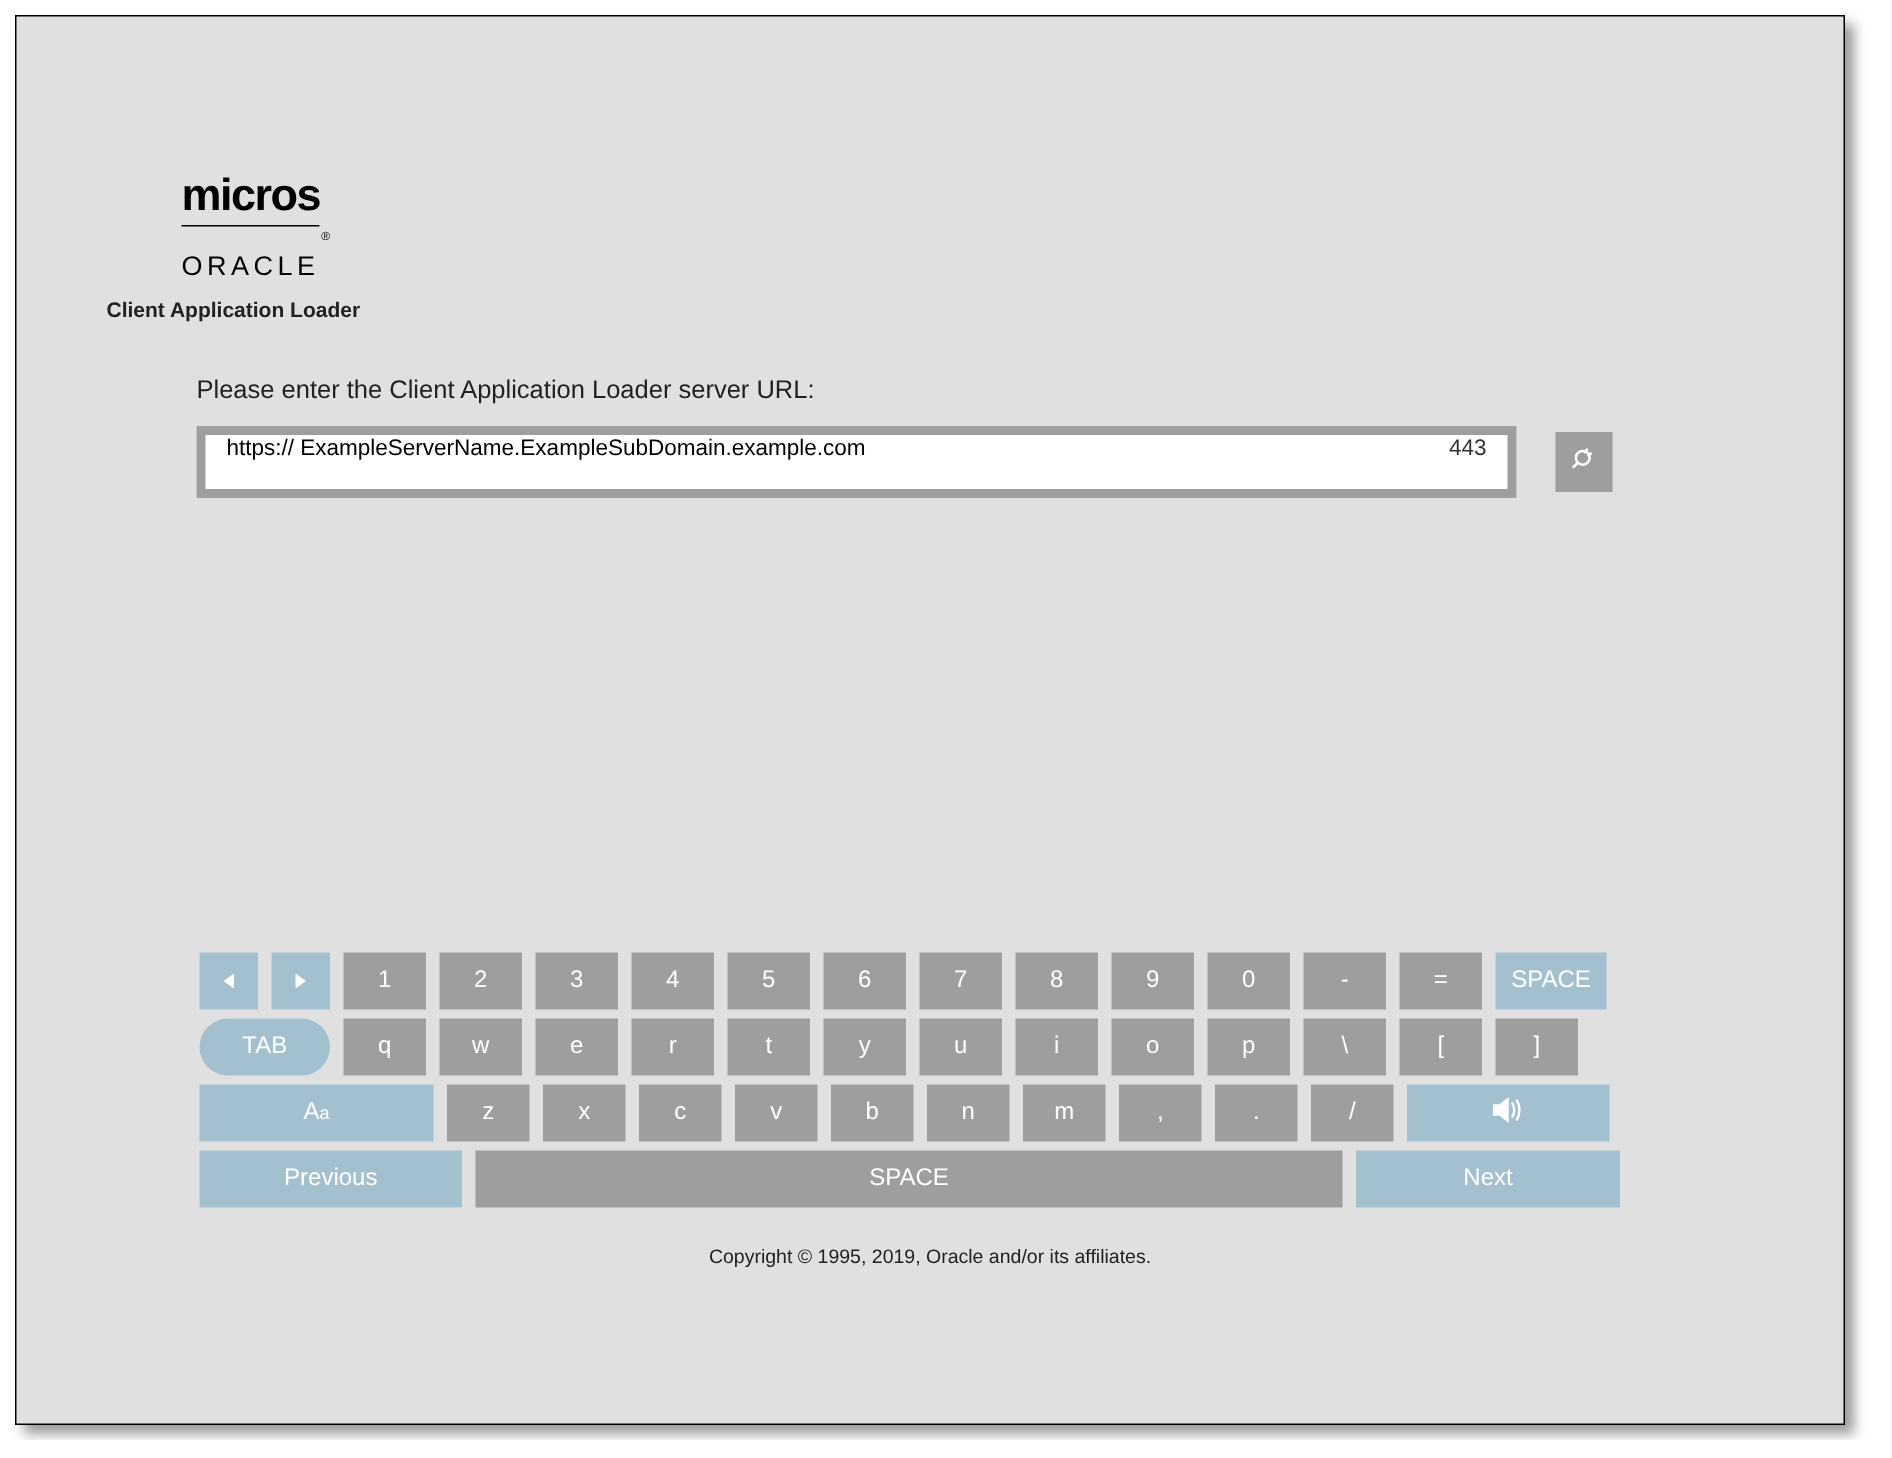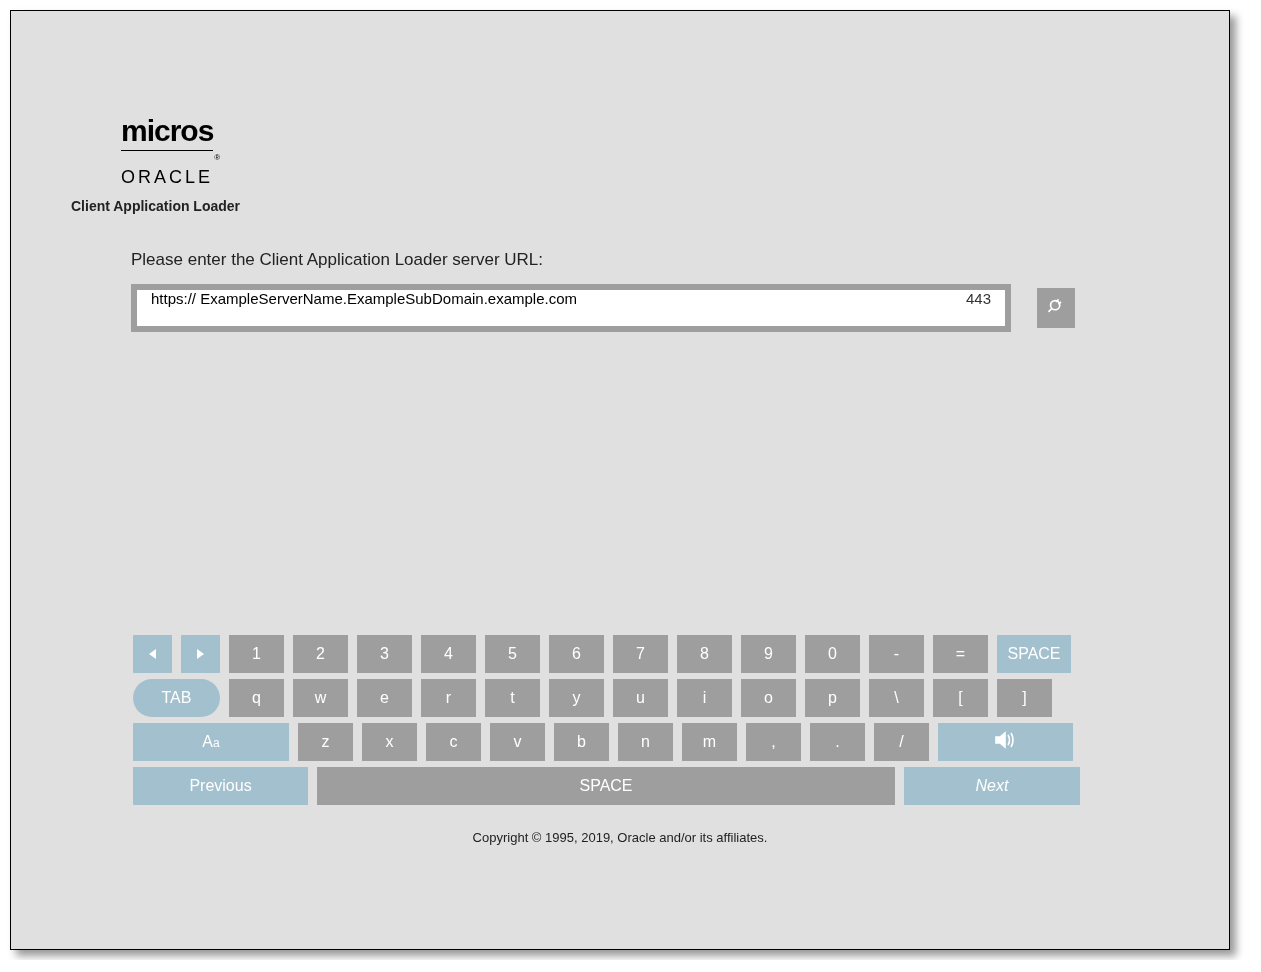--- a/index.html
+++ b/index.html
@@ -129,21 +129,21 @@
   .key-sm { width: 39px; }
   .key-std { width: 55px; }
   .key-bksp { width: 74px; }
   .key-tab { width: 87px; border-radius: 19px; }
   .key-symb { width: 138px; }
   .key-caps { width: 156px; }
   .key-clear { width: 90px; }
   .key-sound { width: 135px; }
   .key-prev { width: 175px; }
   .key-space { width: 578px; }
-  .key-next { width: 176px; font-style: italic; }
+  .key-next { width: 176px; }
   .caps-glyph { font-size: 16px; }
   .caps-glyph .sm { font-size: 12px; }
   .tri-left, .tri-right {
     width: 0; height: 0;
     border-top: 5px solid transparent;
     border-bottom: 5px solid transparent;
   }
   .tri-left { border-right: 7px solid #fff; }
   .tri-right { border-left: 7px solid #fff; }
   .copyright {

